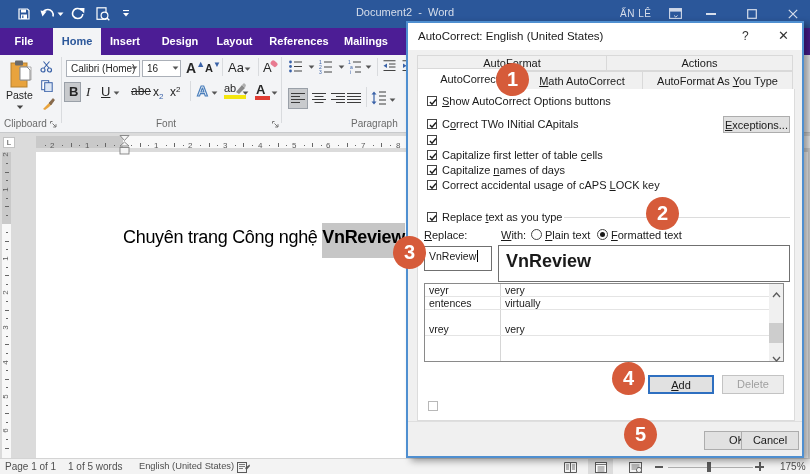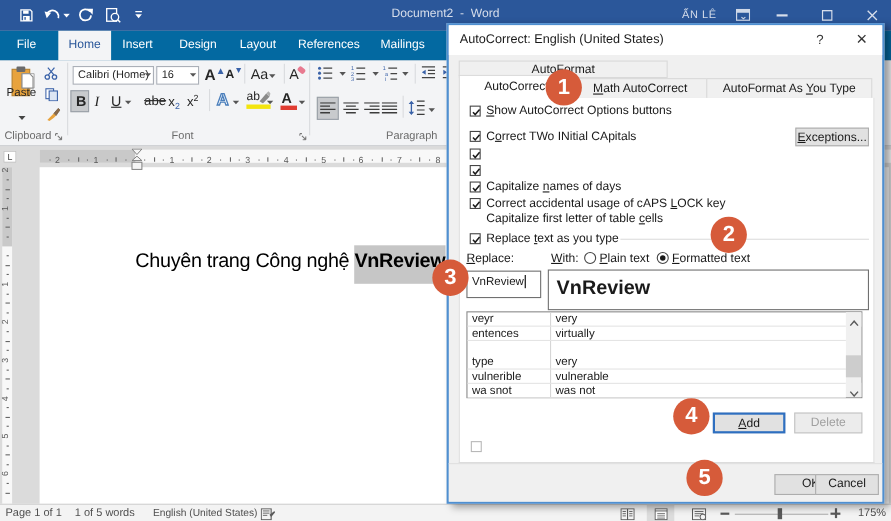--- a/index.html
+++ b/index.html
@@ -1,21 +1,21 @@
 <!DOCTYPE html>
 <html><head>
 <meta charset="utf-8">
 <style>
 * { margin:0; padding:0; box-sizing:border-box; }
 html,body { width:810px; height:474px; overflow:hidden; }
 body { font-family:"Liberation Sans", sans-serif; position:relative; background:#dbdbdb; }
 .abs { position:absolute; }
 
 #titlebar { left:0; top:0; width:810px; height:28px; background:#2b579a; }
-#tabrow { left:0; top:28px; width:810px; height:27px; background:#0369a1; }
+#tabrow { left:0; top:28px; width:810px; height:27px; background:#4c1d95;font-weight:bold; }
 .rtab { position:absolute; top:0; height:27px; color:#fff; font-size:11px; line-height:27px; text-align:center; }
 #hometab { background:#f3f4f6; color:#2b579a; }
 
 #ribbon { left:0; top:55px; width:810px; height:78px; background:#f3f4f6; border-bottom:1px solid #c8cacc; }
 .gsep { position:absolute; top:2px; width:1px; height:66px; background:#d9dbde; }
 .glabel { position:absolute; top:63px; font-size:10px; color:#6a6a6a; }
 
 #docarea { left:0; top:133px; width:810px; height:325px; background:#dbdbdb; }
 #page { position:absolute; left:36px; top:19px; width:772px; height:306px; background:#fff; }
 #hruler { position:absolute; left:36px; top:3px; width:774px; height:12px; background:#f8f8f8; }
@@ -129,21 +129,21 @@
       <path d="M0.5 0.5 L0.5 2.5 M0.5 0.5 L2.5 0.5" stroke="#777" stroke-width="1" fill="none"></path>
       <path d="M2.5 2.5 L6 6 M6 6 L6 3.2 M6 6 L3.2 6" stroke="#777" stroke-width="1" fill="none"></path>
     </svg>
 
   <svg class="abs" style="left:9px; top:5px;" width="26" height="30" viewBox="0 0 26 30">
     <rect x="2" y="3" width="16" height="24" fill="#e8a33d" stroke="#b5802f" stroke-width="1"></rect>
     <rect x="6" y="0.5" width="8" height="5" rx="1" fill="#6a6a6a"></rect>
     <path d="M10 14 h11 v13 h-11 z" fill="#fff" stroke="#9a9a9a" stroke-width="0.8" transform="translate(1,-7)"></path>
     <path d="M11 7 h7 l3 3 v10 h-10 z" fill="#fff" stroke="#8a8a8a" stroke-width="1"></path>
   </svg>
-  <div class="abs" style="left:6px; top:23px; font-size:10.5px; color:#262626;">Paste</div>
+  <div class="abs" style="left:6px; top:34px; font-size:10.5px; color:#262626;">Paste</div>
   <svg class="abs" style="left:16px; top:50px;" width="8" height="5" viewBox="0 0 8 5">
       <path d="M0.8 0.5 L4 4 L7.2 0.5 Z" fill="#444"></path>
     </svg>
 
   <svg class="abs" style="left:40px; top:6px;" width="13" height="12" viewBox="0 0 13 12">
       <path d="M3.5 0.5 L9 7 M9.5 0.5 L4 7" stroke="#3a62a8" stroke-width="1.1" fill="none"></path>
       <circle cx="3" cy="9" r="2" fill="none" stroke="#3a62a8" stroke-width="1.2"></circle>
       <circle cx="9.5" cy="9" r="2" fill="none" stroke="#3a62a8" stroke-width="1.2"></circle>
     </svg>
 
@@ -395,20 +395,21 @@
   <div class="abs" style="left:759px; top:3.3px; width:1.6px; height:9px; background:#5a5a5a;"></div>
   <span style="left:780px;">175%</span>
 </div>
 <div class="abs" id="dialog">
   <div id="dlgtitle">
     <span class="t">AutoCorrect: English (United States)</span>
     <span style="position:absolute; left:334px; top:6px; font-size:12px; color:#333;">?</span>
     <span style="position:absolute; left:370px; top:5px; font-size:13px; color:#333;">✕</span>
   </div>
   <div class="tabr1" style="left:9px; width:190px;">Auto<u>F</u>ormat</div>
+  <div class="tabr1" style="left:198px; width:187px;">Actions</div>
   <div class="tabr2" style="left:113px; width:122px;"><u>M</u>ath AutoCorrect</div>
   <div class="tabr2" style="left:234px; width:151px;">AutoFormat As <u>Y</u>ou Type</div>
   <div id="tabactive">AutoCorrect</div>
   <div id="tabpage"></div>
 
   <div class="cb" style="left:19px; top:73px;">
       <svg width="10" height="10">
         <path d="M2 5 L4 7.2 L8 2.5" stroke="#1a1a1a" stroke-width="1.4" fill="none"></path>
       </svg>
     </div>
@@ -422,21 +423,21 @@
   <div class="cb" style="left:19px; top:112px;">
       <svg width="10" height="10">
         <path d="M2 5 L4 7.2 L8 2.5" stroke="#1a1a1a" stroke-width="1.4" fill="none"></path>
       </svg>
     </div>
   <div class="cb" style="left:19px; top:127px;">
       <svg width="10" height="10">
         <path d="M2 5 L4 7.2 L8 2.5" stroke="#1a1a1a" stroke-width="1.4" fill="none"></path>
       </svg>
     </div>
-  <div class="cbrow" style="left:34px; top:126px;margin-top:44px;">Capitalize first letter of table <u>c</u>ells</div>
+  <div class="cbrow" style="left:34px; top:126px;">Capitalize first letter of table <u>c</u>ells</div>
   <div class="cb" style="left:19px; top:142px;">
       <svg width="10" height="10">
         <path d="M2 5 L4 7.2 L8 2.5" stroke="#1a1a1a" stroke-width="1.4" fill="none"></path>
       </svg>
     </div>
   <div class="cbrow" style="left:34px; top:141px;">Capitalize <u>n</u>ames of days</div>
   <div class="cb" style="left:19px; top:157px;">
       <svg width="10" height="10">
         <path d="M2 5 L4 7.2 L8 2.5" stroke="#1a1a1a" stroke-width="1.4" fill="none"></path>
       </svg>
@@ -464,30 +465,22 @@
     <div style="position:absolute; left:75px; top:0; width:1px; height:77px; background:#d6d6d6;"></div>
     <div class="trow" style="top:0px;">
         <span class="c1">veyr</span>
         <span class="c2">very</span>
       </div>
     <div class="trow" style="top:13px;">
         <span class="c1">entences</span>
         <span class="c2">virtually</span>
       </div>
     <div class="trow" style="top:39px;">
-        <span class="c1">type</span>
+        <span class="c1">vrey</span>
         <span class="c2">very</span>
-      </div>
-    <div class="trow" style="top:52px;">
-        <span class="c1">vulnerible</span>
-        <span class="c2">vulnerable</span>
-      </div>
-    <div class="trow" style="top:65px;">
-        <span class="c1">wa snot</span>
-        <span class="c2">was not</span>
       </div>
     <div id="vsb">
       <div style="position:absolute; left:0; top:0; width:14px; height:13px; background:#f0f0f0; text-align:center;"><svg width="9" height="6" style="margin-top:3px;">
             <path d="M1 5 L4.5 1 L8 5" stroke="#5a5a5a" stroke-width="1.3" fill="none"></path>
           </svg></div>
       <div style="position:absolute; left:0; top:39px; width:14px; height:20px; background:#cdcdcd;"></div>
       <div style="position:absolute; left:0; bottom:0; width:14px; height:13px; background:#f0f0f0; text-align:center;"><svg width="9" height="6" style="margin-top:4px;">
             <path d="M1 1 L4.5 5 L8 1" stroke="#5a5a5a" stroke-width="1.3" fill="none"></path>
           </svg></div>
     </div>

